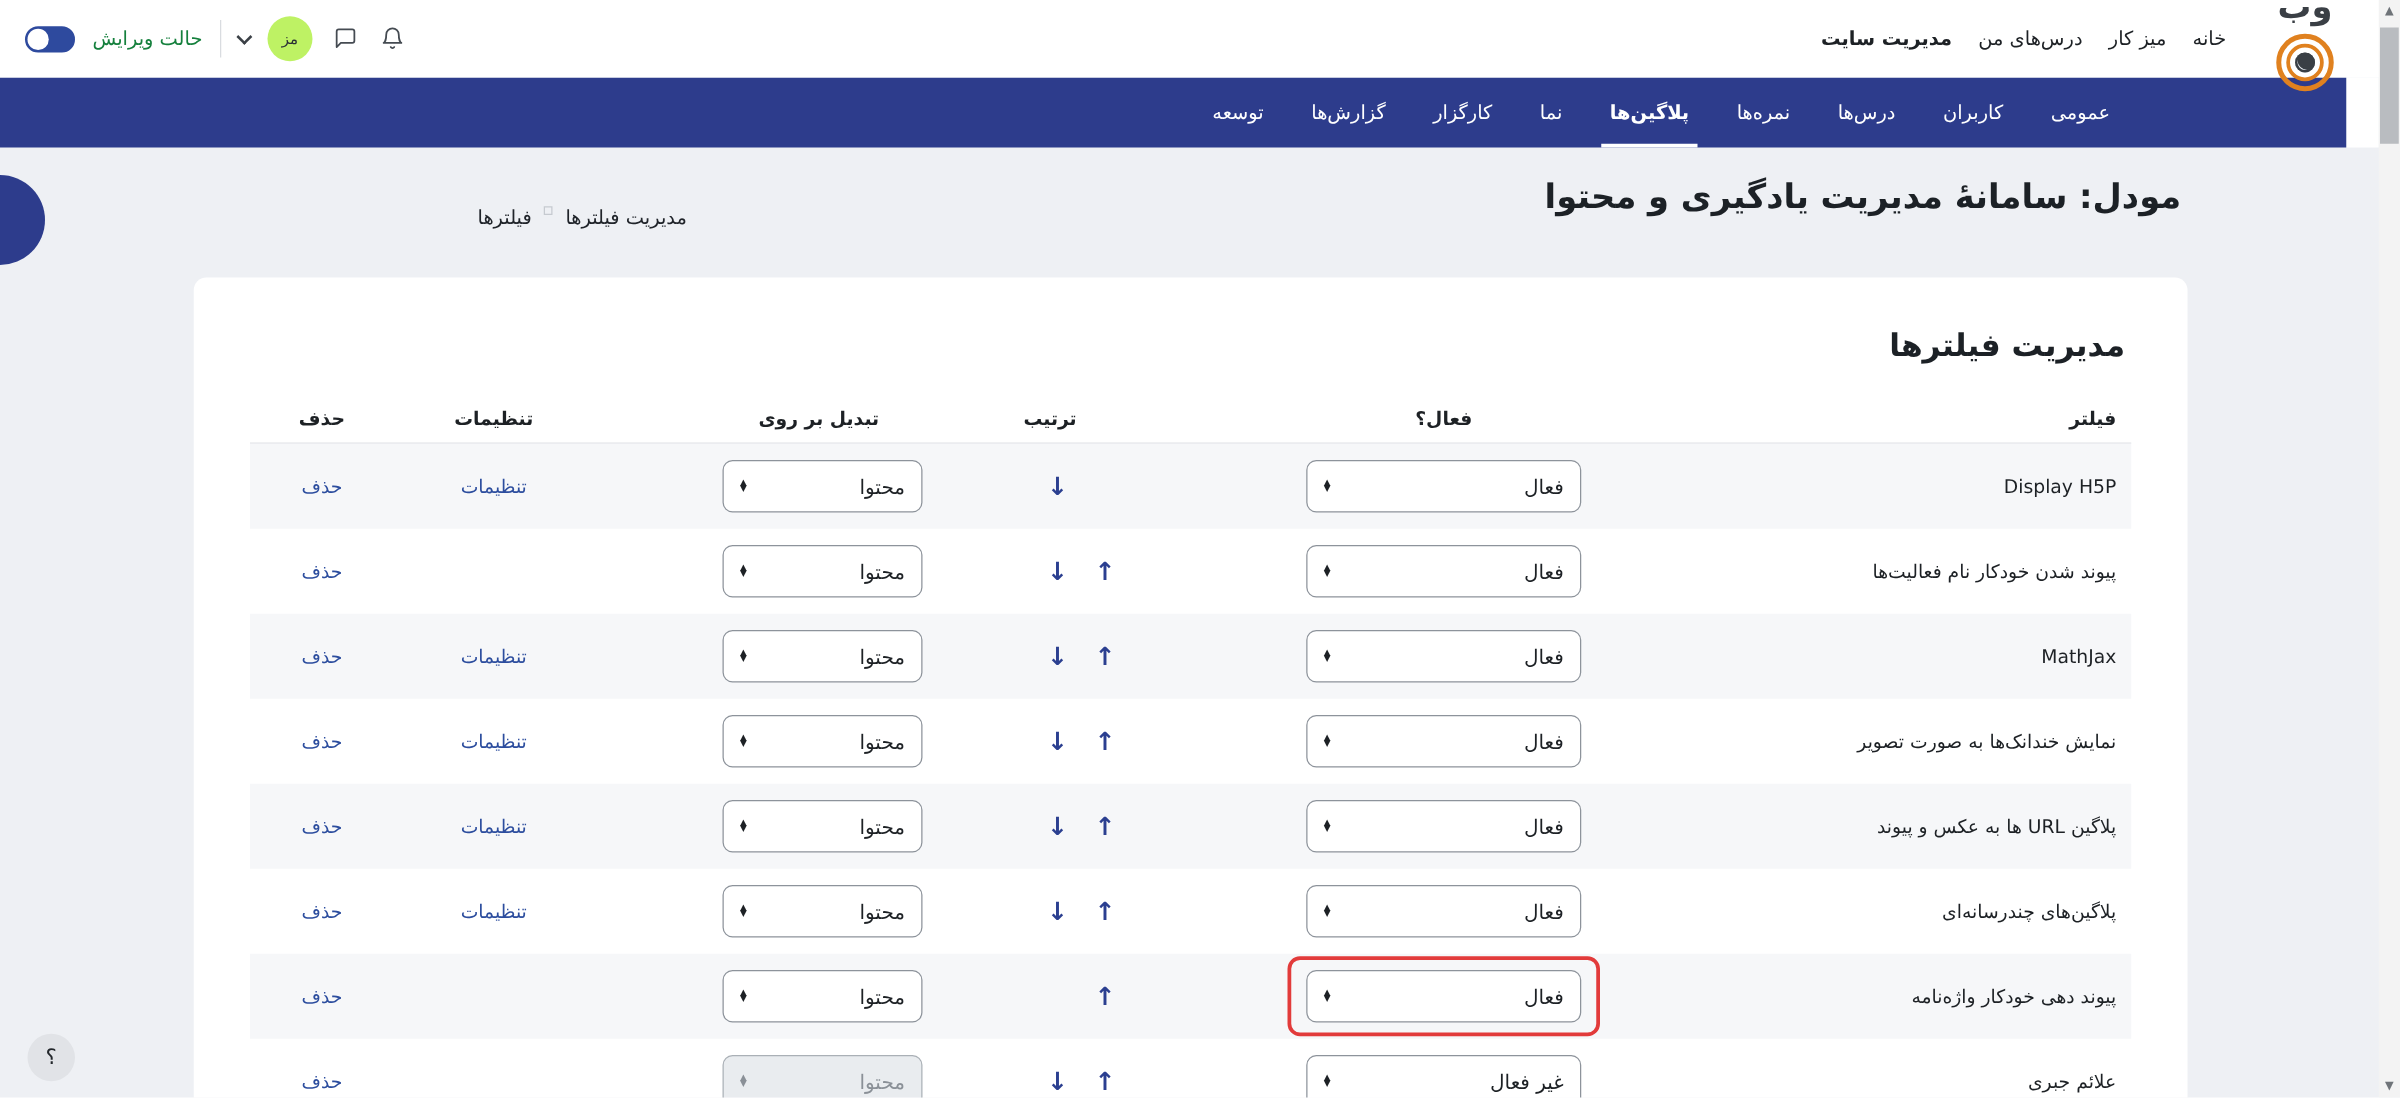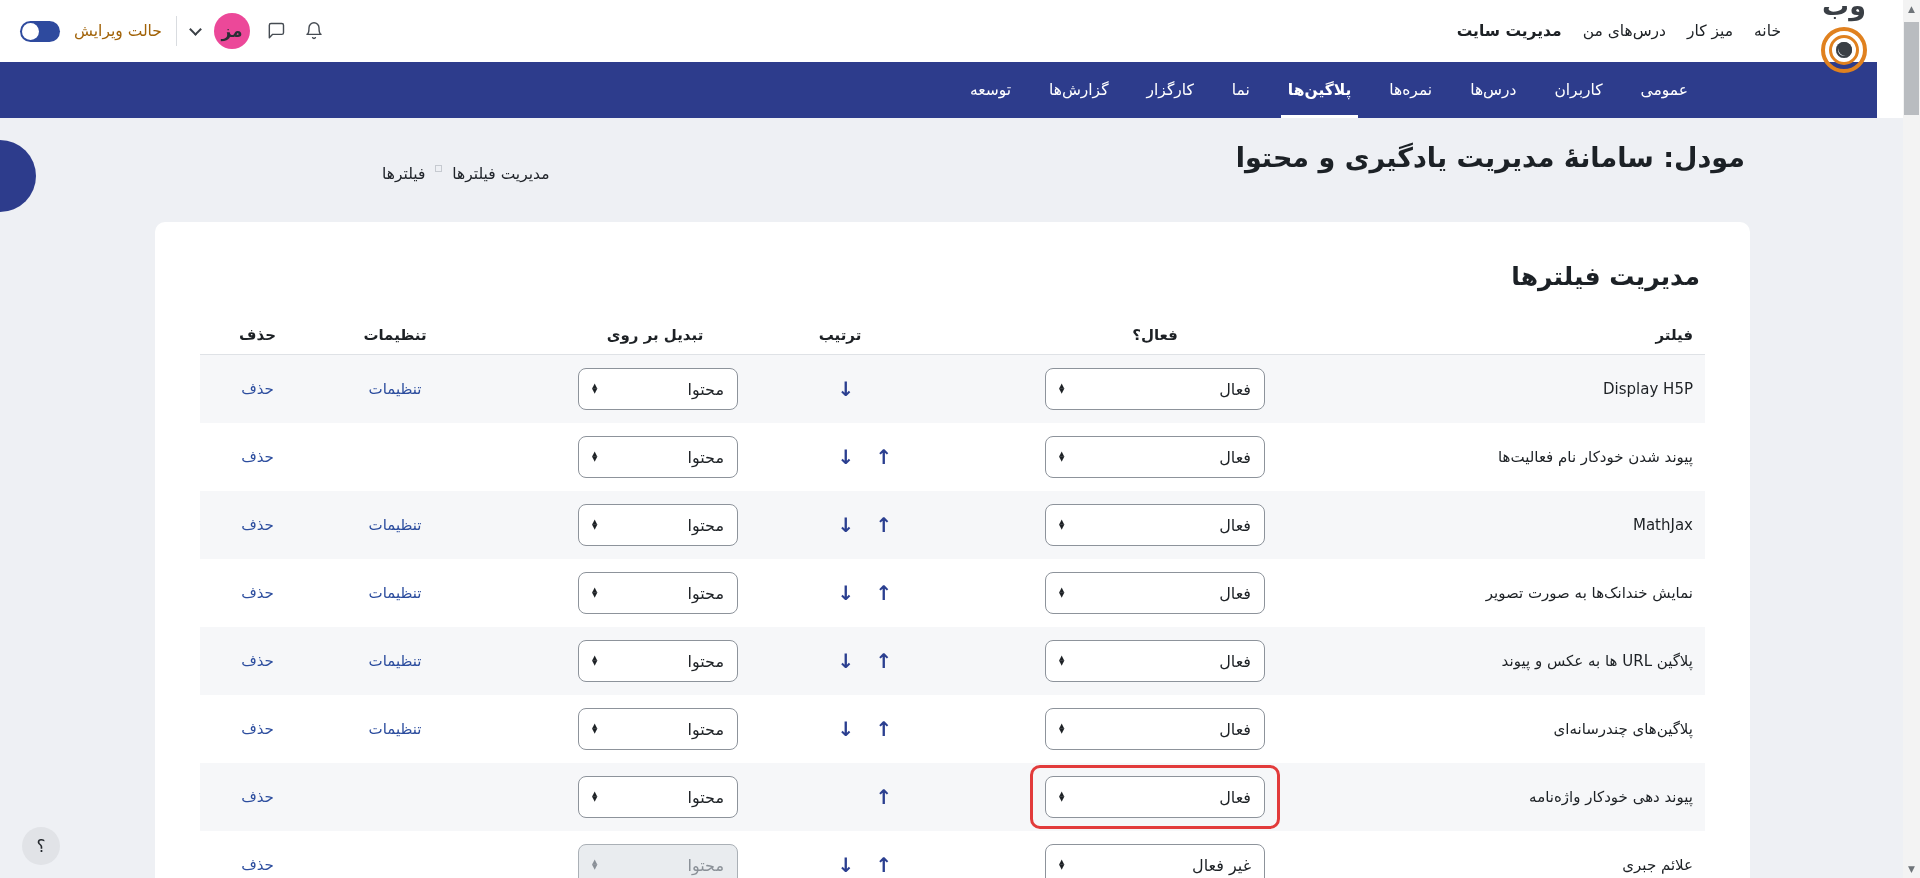--- a/index.html
+++ b/index.html
@@ -12,24 +12,24 @@
   .brand { display:flex; align-items:center; gap:6px;flex-direction:column; }
   .logo-ring { width:46px; height:46px; border-radius:50%; border:4px solid #e0811f; display:flex; align-items:center; justify-content:center; }
   .logo-ring2 { width:30px; height:30px; border-radius:50%; border:3px solid #e0811f; display:flex; align-items:center; justify-content:center; background:#fff; }
   .logo-core { width:16px; height:16px; border-radius:50%; background:#3a3f45; box-shadow:inset 0 0 0 2px #3a3f45, inset 2px -2px 0 0 #e9eef4; }
   .brand-text { font-size:27px; font-weight:bold; color:#3a3f45; letter-spacing:-1px; }
   .topnav { display:flex; gap:21px; margin-right:40px; align-items:center; }
   .top-link { color:#1d2125; font-size:15.5px; }
   .top-link.active { font-weight:bold;text-align:center; }
   .top-actions { margin-right:auto; display:flex; align-items:center; gap:14px; }
   .icon-btn { display:flex; align-items:center; justify-content:center; width:24px; height:24px; }
-  .avatar { width:36px; height:36px; border-radius:50%; background:#ec4899; display:flex; align-items:center; justify-content:center; font-size:17px; color:#2a2f35;font-weight:bold; }
+  .avatar { width:36px; height:36px; border-radius:50%; background:#bef264; display:flex; align-items:center; justify-content:center; font-size:12px; color:#2a2f35; }
   .chev-down { width:9px; height:9px; border-left:2px solid #3b4046; border-bottom:2px solid #3b4046; transform:rotate(-45deg); margin-top:-4px; }
   .vdivider { width:1px; height:30px; background:#d9dce0; }
-  .edit-label { color:#a16207; font-size:15.5px; }
+  .edit-label { color:#15803d; font-size:15.5px; }
   .toggle { width:40px; height:21px; border-radius:11px; background:#2e4a9e; position:relative; cursor:pointer; }
   .toggle .knob { position:absolute; left:2px; top:2px; width:17px; height:17px; background:#fff; border-radius:50%; }
 
   
   .navbar { position:absolute; top:62px; left:0; right:43px; height:56px; background:#2d3c8c; display:flex; padding-right:170px; z-index:4; }
   .nav-gap { position:absolute; top:62px; right:17px; width:26px; height:56px; background:#fff; z-index:3; }
   .tabs { display:flex; }
   .tab { position:relative; color:#fff; font-size:15.5px; line-height:56px; padding:0 19px; }
   .tab.active { font-weight:bold; }
   .tab.active::after { content:""; position:absolute; bottom:0; right:12px; left:12px; height:3px; background:#fff; }

